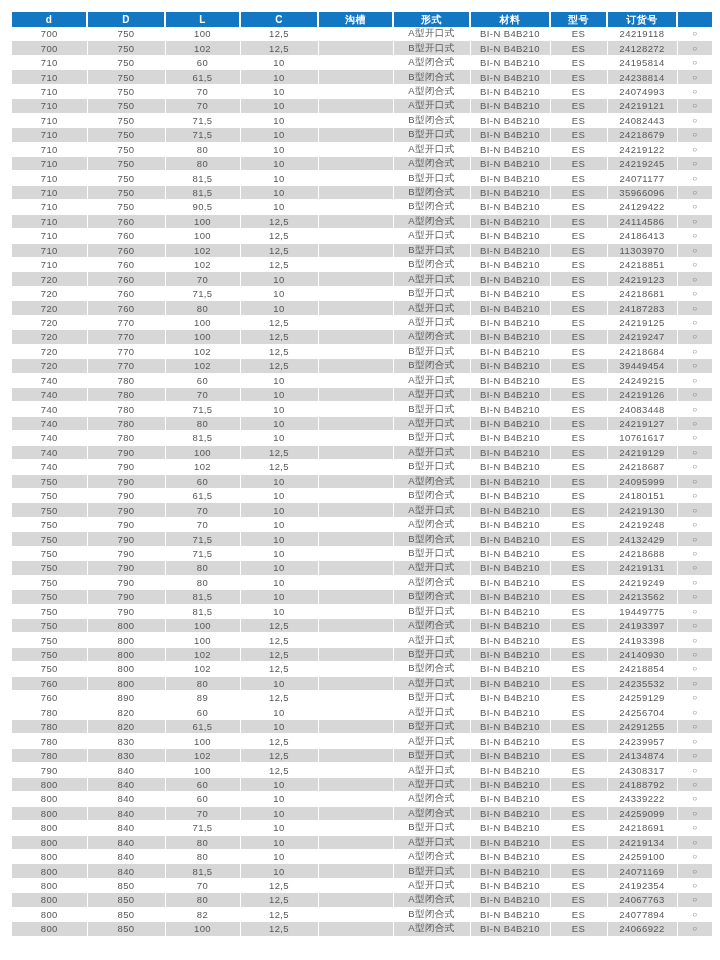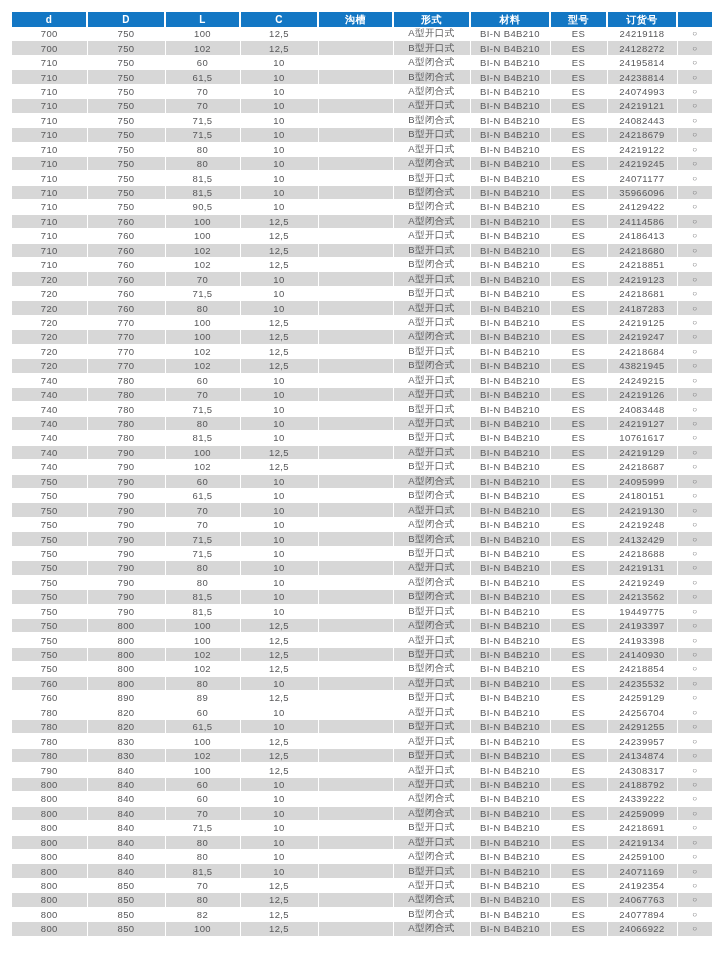--- a/index.html
+++ b/index.html
@@ -244,21 +244,21 @@
         </tr>
         <tr class="alt">
           <td>710</td>
           <td>760</td>
           <td>102</td>
           <td>12,5</td>
           <td></td>
           <td>B型开口式</td>
           <td>BI-N B4B210</td>
           <td>ES</td>
-          <td>24218680</td>
+          <td>11303970</td>
           <td class="avail">○</td>
         </tr>
         <tr>
           <td>710</td>
           <td>760</td>
           <td>102</td>
           <td>12,5</td>
           <td></td>
           <td>B型闭合式</td>
           <td>BI-N B4B210</td>
@@ -340,21 +340,21 @@
         </tr>
         <tr class="alt">
           <td>720</td>
           <td>770</td>
           <td>102</td>
           <td>12,5</td>
           <td></td>
           <td>B型闭合式</td>
           <td>BI-N B4B210</td>
           <td>ES</td>
-          <td>43821945</td>
+          <td>39449454</td>
           <td class="avail">○</td>
         </tr>
         <tr>
           <td>740</td>
           <td>780</td>
           <td>60</td>
           <td>10</td>
           <td></td>
           <td>A型开口式</td>
           <td>BI-N B4B210</td>

